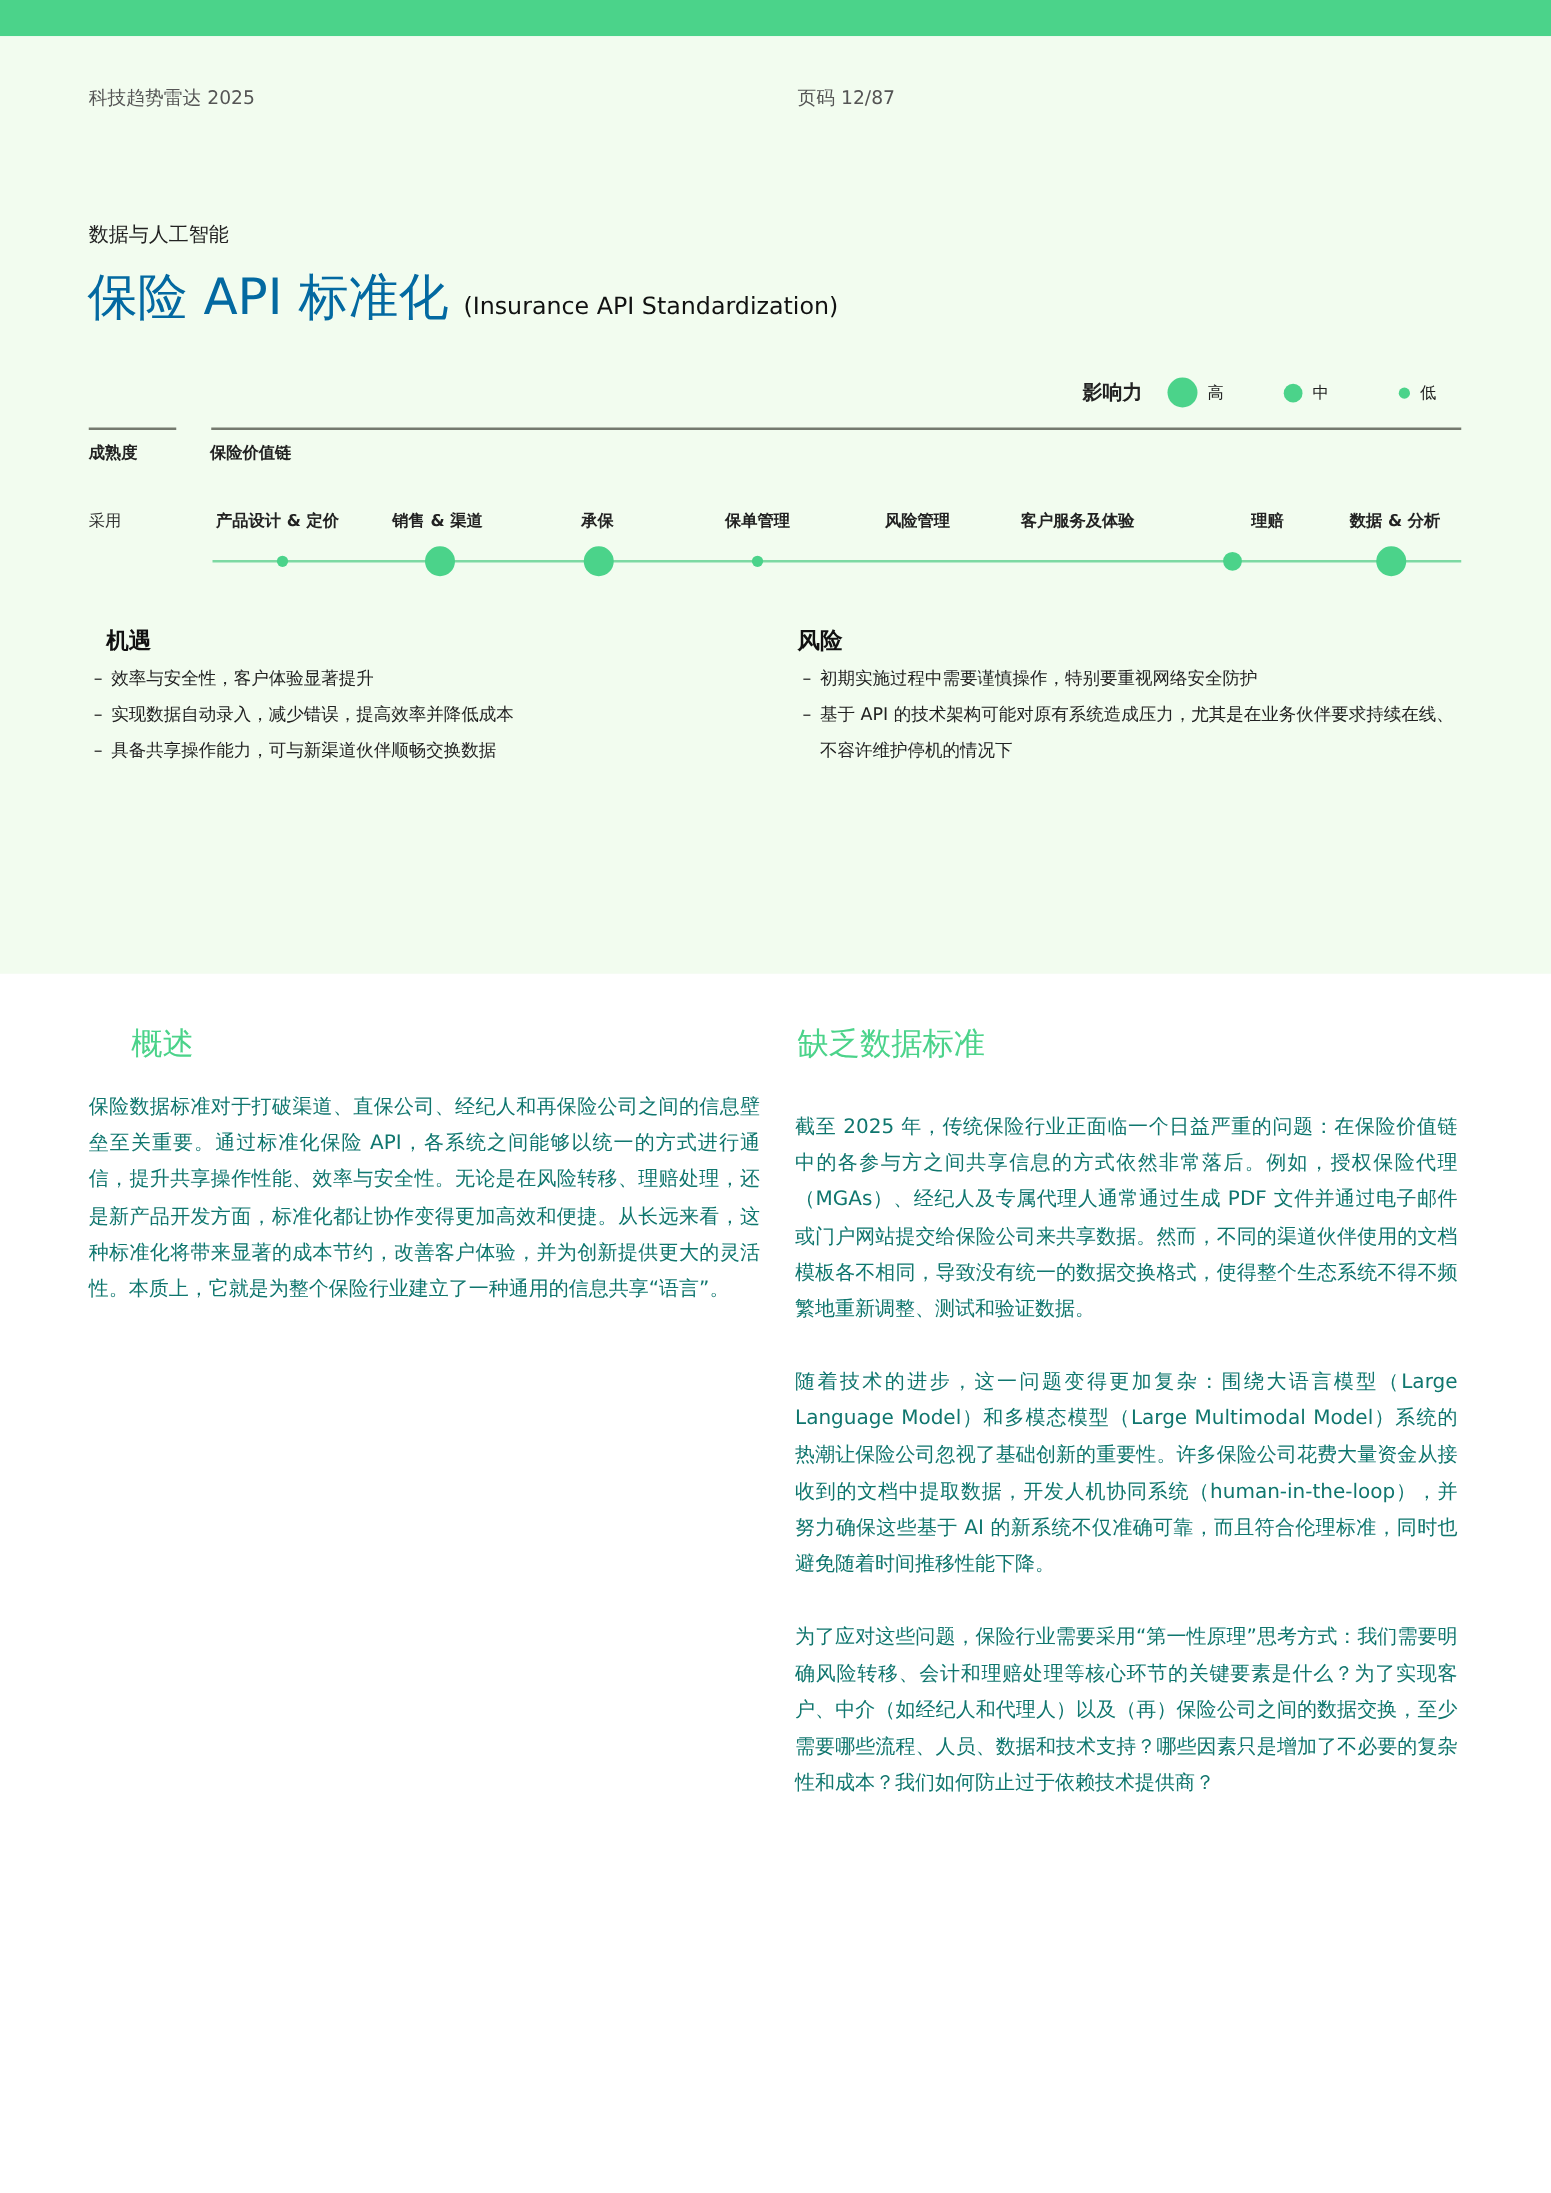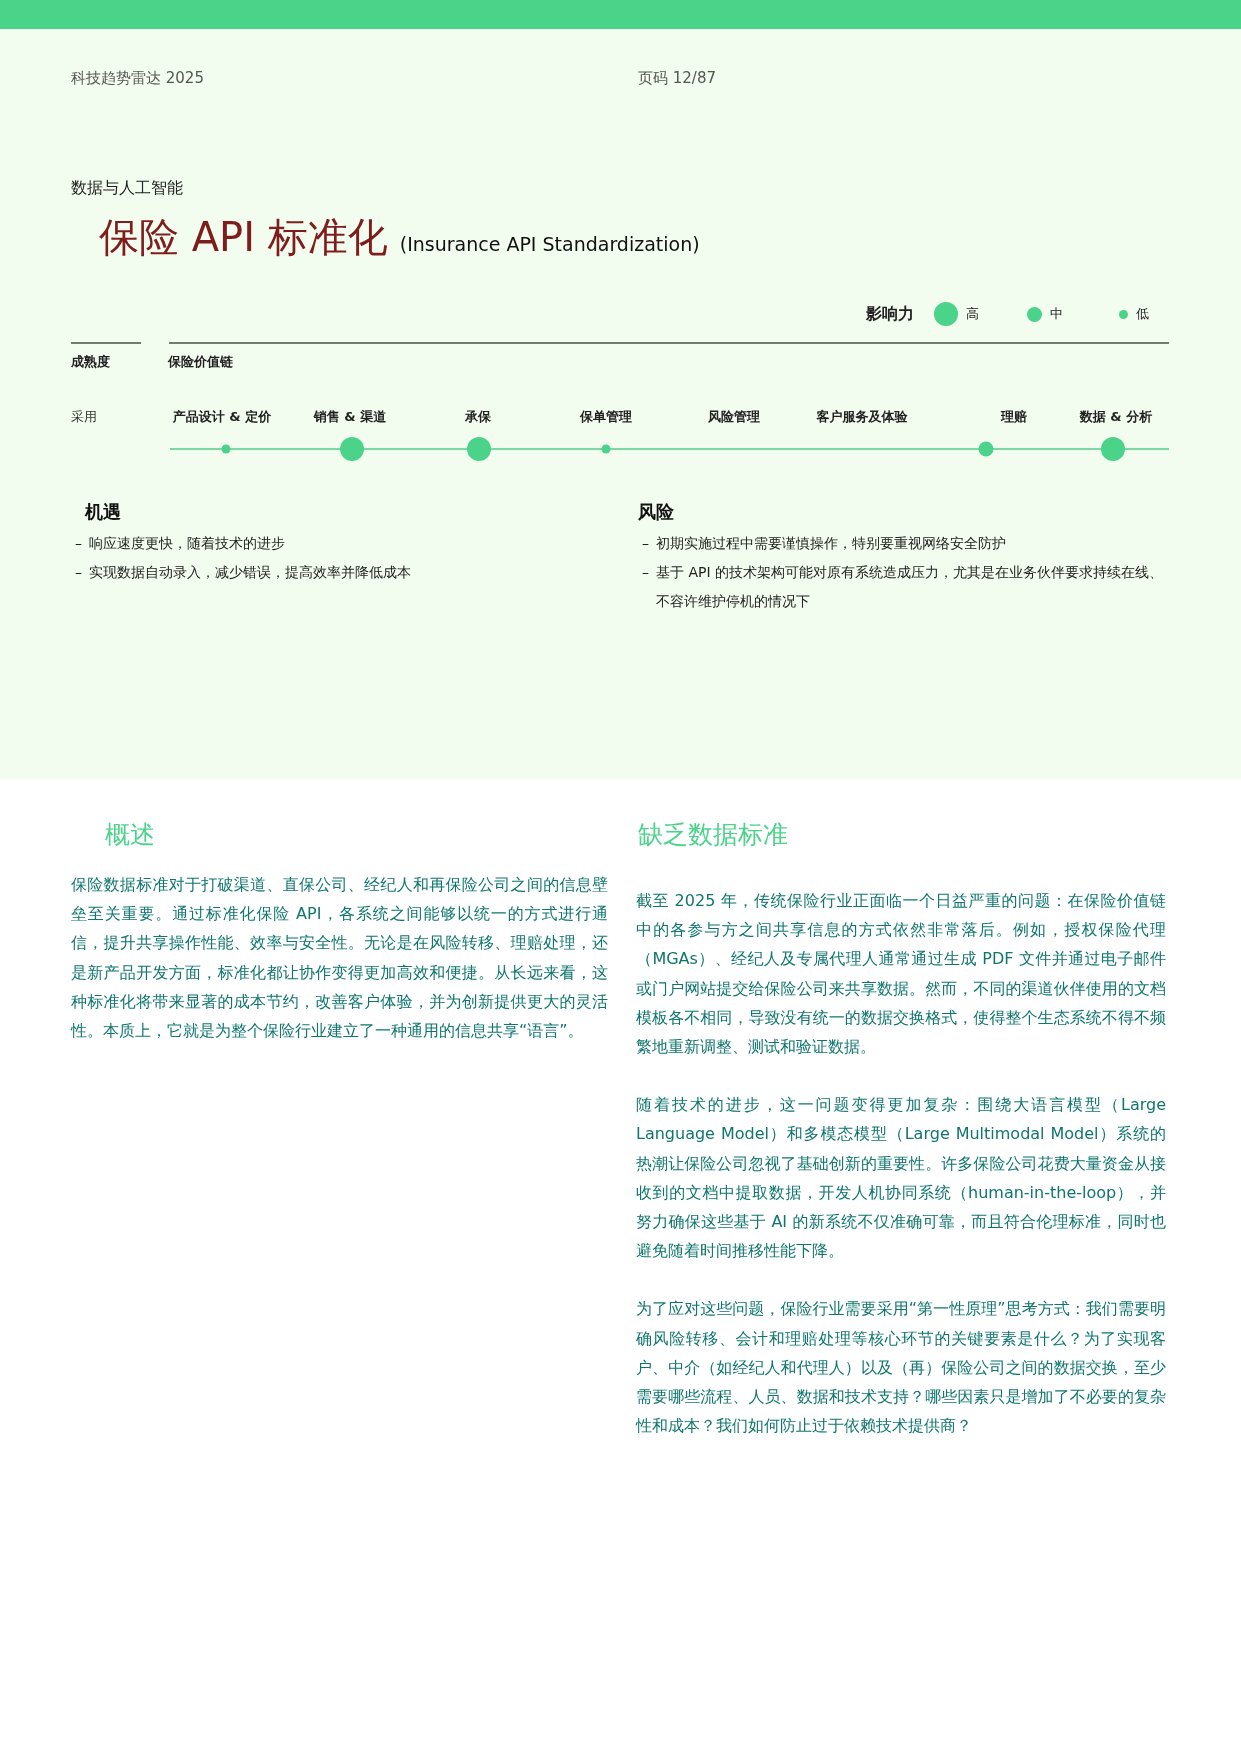--- a/index.html
+++ b/index.html
@@ -6,21 +6,21 @@
     html, body { width: 1241px; height: 1754px; background: #ffffff; overflow: hidden; }
     body { font-family: "DejaVu Sans", "Liberation Sans", sans-serif; color: #1a1a1a; position: relative; }
 
     .top-bar { position: absolute; left: 0; top: 0; width: 1241px; height: 29px; background: #4bd38a; }
     .hero { position: absolute; left: 0; top: 29px; width: 1241px; height: 750px; background: #f2fcef; }
 
     .abs { position: absolute; }
     .running-head { font-size: 15px; color: #555; top: 69px; white-space: nowrap; }
     .category { left: 71px; top: 178px; font-size: 16px; color: #222; white-space: nowrap; }
     .title-row { left: 70px; top: 210px; white-space: nowrap; display: flex; align-items: baseline; }
-    .title-main { font-size: 40px; color: #7f1d1d; font-weight: normal; letter-spacing: 0px; margin-left: 29px; }
+    .title-main { font-size: 40px; color: #0369a1; font-weight: normal; letter-spacing: 0px; }
     .title-en { font-size: 19px; color: #111; margin-left: 12px; }
 
     .legend { top: 302px; left: 866px; display: flex; align-items: center; white-space: nowrap; }
     .legend-label { font-size: 16px; font-weight: bold; color: #222; margin-right: 20px; }
     .legend-item { display: flex; align-items: center; }
     .legend-dot { background: #4bd38a; border-radius: 50%; display: inline-block; }
     .legend-text { font-size: 13px; color: #222; margin-left: 8px; }
 
     .rule { position: absolute; height: 2px; background: #757a6f; }
     .rule-left { left: 71px; top: 342px; width: 70px; }
@@ -95,22 +95,23 @@
   <div class="stage-dot" style="left:226px;width:9px;height:9px;"></div>
   <div class="stage-dot" style="left:352px;width:24px;height:24px;"></div>
   <div class="stage-dot" style="left:479px;width:24px;height:24px;"></div>
   <div class="stage-dot" style="left:606px;width:9px;height:9px;"></div>
   <div class="stage-dot" style="left:986px;width:15px;height:15px;"></div>
   <div class="stage-dot" style="left:1113px;width:24px;height:24px;"></div>
 </div>
 
 <div class="abs section-title" style="left:85px;">机遇</div>
 <ul class="abs bullet-list" style="left:71px; top:529px; width:520px;">
-  <li>响应速度更快，随着技术的进步</li>
+  <li>效率与安全性，客户体验显著提升</li>
   <li>实现数据自动录入，减少错误，提高效率并降低成本</li>
+  <li>具备共享操作能力，可与新渠道伙伴顺畅交换数据</li>
 </ul>
 
 <div class="abs section-title" style="left:638px;">风险</div>
 <ul class="abs bullet-list" style="left:638px; top:529px; width:530px;">
   <li>初期实施过程中需要谨慎操作，特别要重视网络安全防护</li>
   <li>基于 API 的技术架构可能对原有系统造成压力，尤其是在业务伙伴要求持续在线、不容许维护停机的情况下</li>
 </ul>
 
 <div class="abs col-heading" style="left:71px;margin-left:34px;">概述</div>
 <div class="abs body-text" style="left:71px; top:870px; width:537px;">

